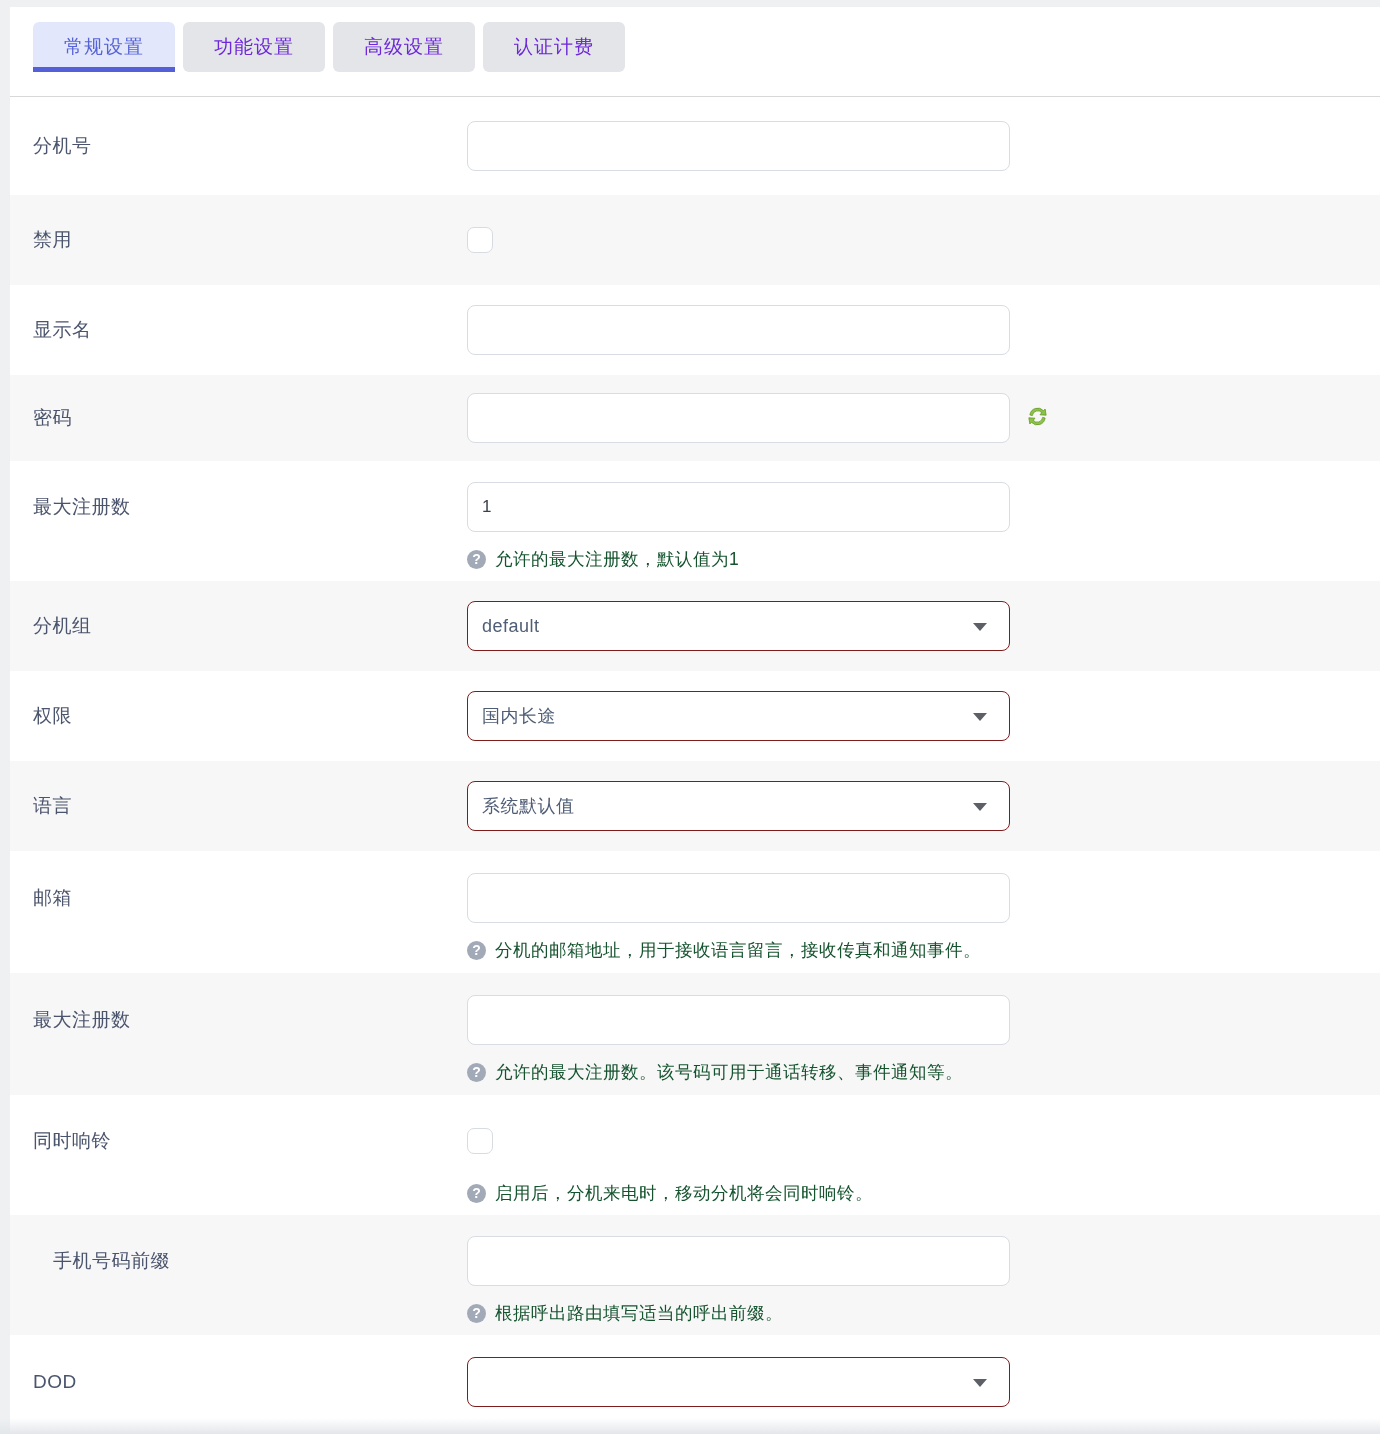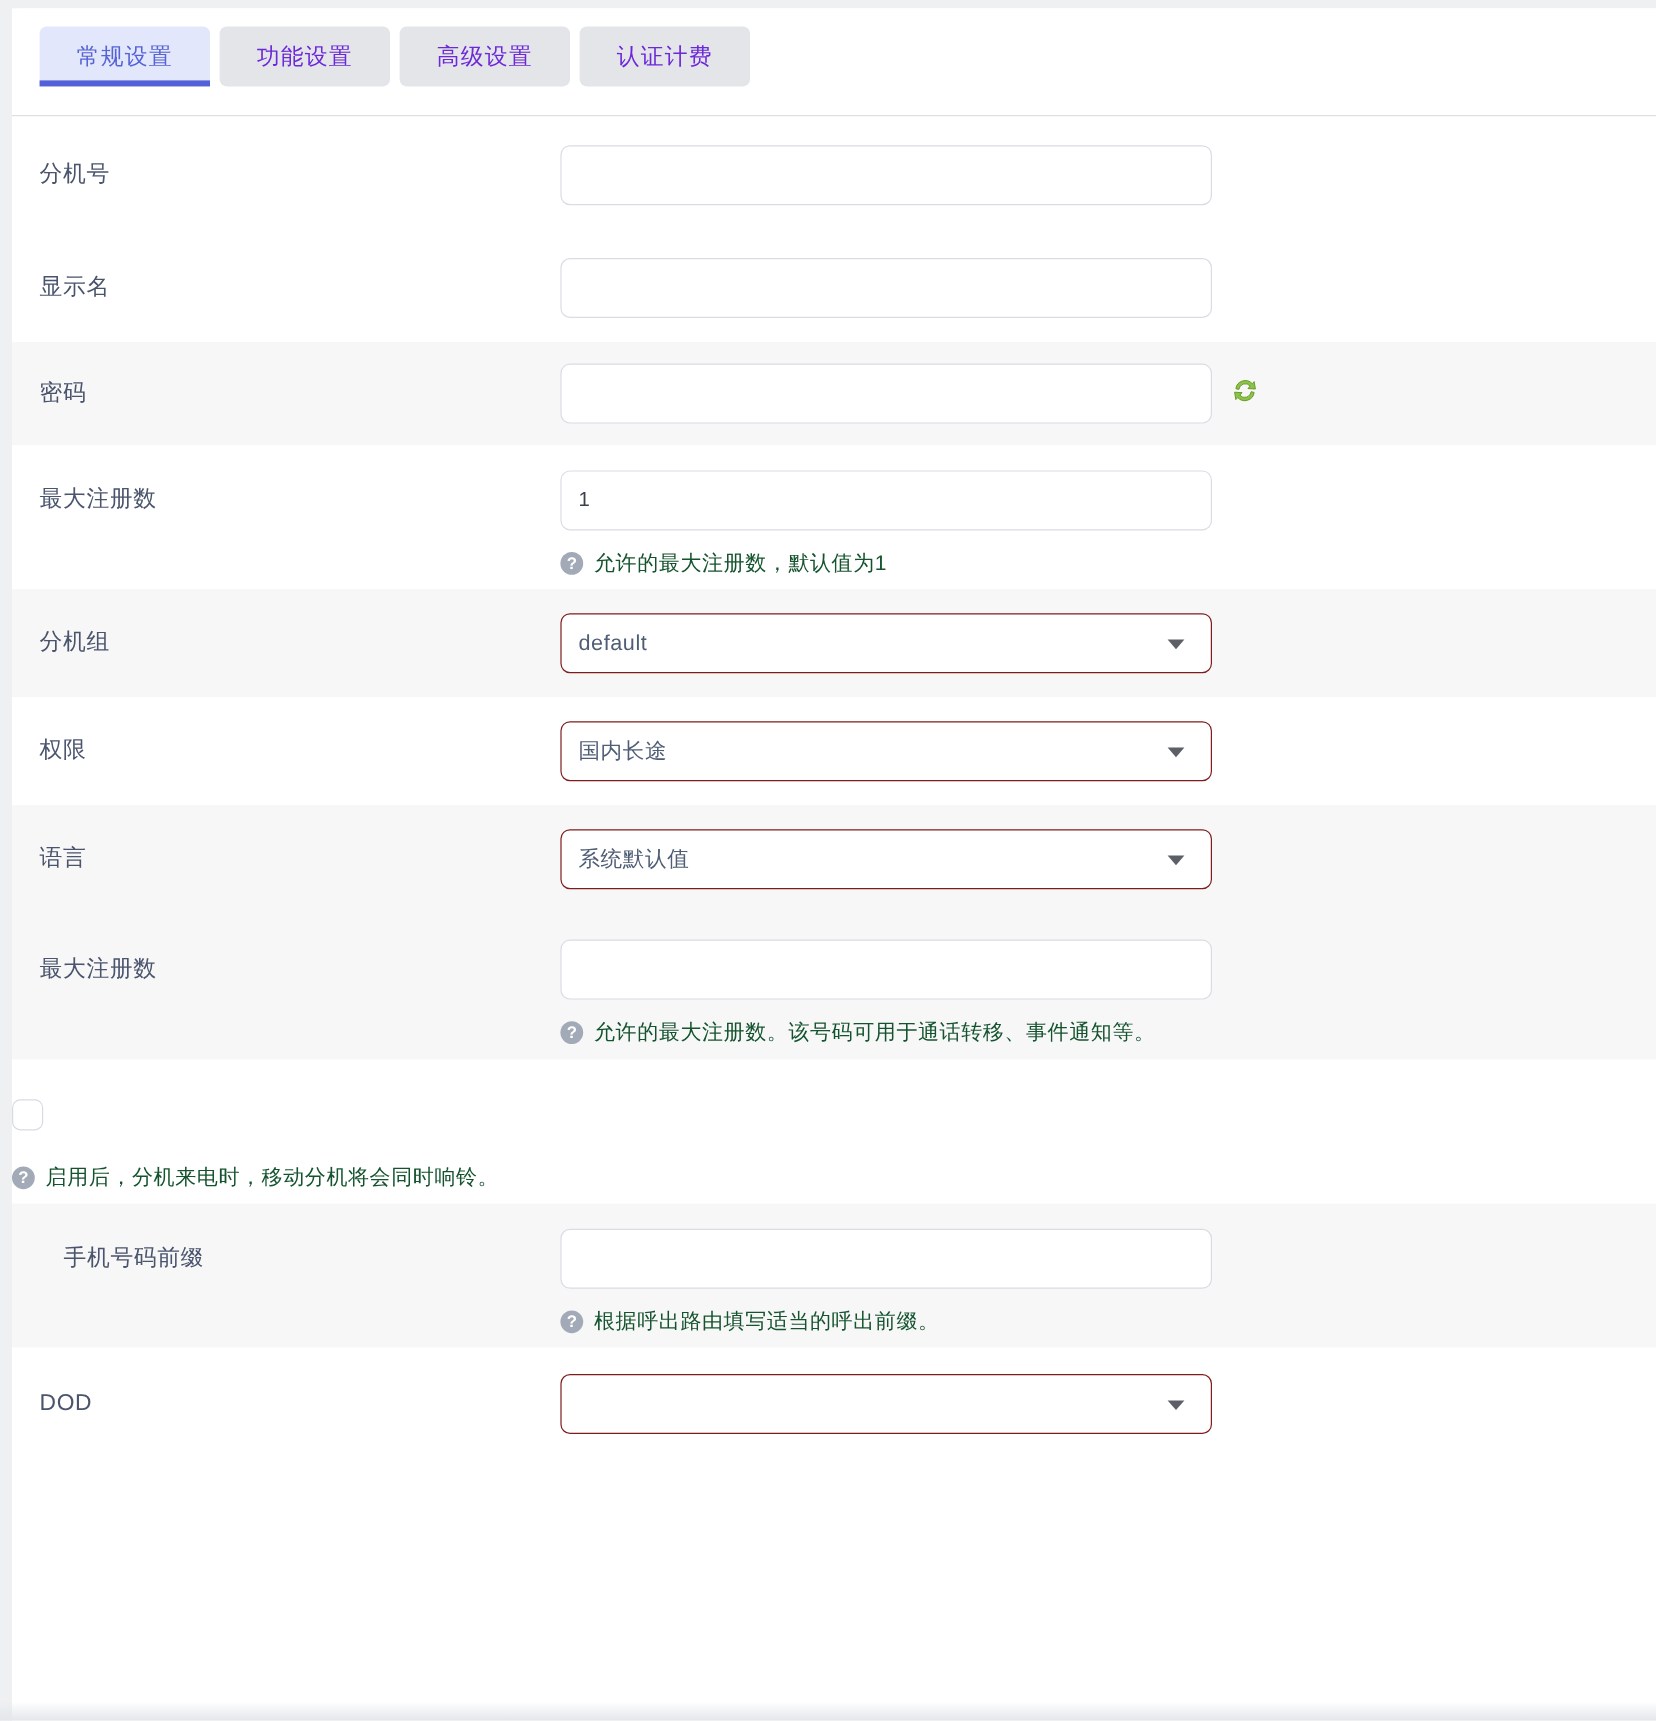--- a/index.html
+++ b/index.html
@@ -196,20 +196,30 @@
         <div class="row" style="height: 98px; padding-top: 24px;">
           <div class="label-cell">
             <span class="field-label" style="line-height: 50px;">分机号</span>
           </div>
           <div class="control-cell">
             <div class="control-line">
               <input class="text-input" type="text" value="" style="">
             </div>
           </div>
         </div>
+        <div class="row gray" style="height: 90px; padding-top: 20px;">
+          <div class="label-cell">
+            <span class="field-label" style="line-height: 50px;">禁用</span>
+          </div>
+          <div class="control-cell">
+            <div class="control-line">
+              <span class="checkbox" role="checkbox" aria-checked="false"></span>
+            </div>
+          </div>
+        </div>
         <div class="row" style="height: 90px; padding-top: 20px;">
           <div class="label-cell">
             <span class="field-label" style="line-height: 50px;">显示名</span>
           </div>
           <div class="control-cell">
             <div class="control-line">
               <input class="text-input" type="text" value="" style="">
             </div>
           </div>
         </div>
@@ -275,35 +285,52 @@
           </div>
           <div class="control-cell">
             <div class="control-line">
               <div class="select">
                 <span class="select-value">系统默认值</span>
                 <span class="chevron"></span>
               </div>
             </div>
           </div>
         </div>
+        <div class="row" style="height: 122px; padding-top: 22px;">
+          <div class="label-cell">
+            <span class="field-label" style="line-height: 50px;">邮箱</span>
+          </div>
+          <div class="control-cell">
+            <div class="control-line">
+              <input class="text-input" type="text" value="" style="">
+            </div>
+            <div class="help-line">
+              <span class="help-icon"></span>
+              <span class="help-text">分机的邮箱地址，用于接收语言留言，接收传真和通知事件。</span>
+            </div>
+          </div>
+        </div>
         <div class="row gray" style="height: 122px; padding-top: 22px;">
           <div class="label-cell">
             <span class="field-label" style="line-height: 50px;">最大注册数</span>
           </div>
           <div class="control-cell">
             <div class="control-line">
               <input class="text-input" type="text" value="" style="">
             </div>
             <div class="help-line">
               <span class="help-icon"></span>
               <span class="help-text">允许的最大注册数。该号码可用于通话转移、事件通知等。</span>
             </div>
           </div>
         </div>
         <div class="row" style="height: 120px; padding-top: 21px;">
+          <div class="label-cell">
+            <span class="field-label" style="line-height: 50px;">同时响铃</span>
+          </div>
           <div class="control-cell">
             <div class="control-line">
               <span class="checkbox" role="checkbox" aria-checked="false"></span>
             </div>
             <div class="help-line">
               <span class="help-icon"></span>
               <span class="help-text">启用后，分机来电时，移动分机将会同时响铃。</span>
             </div>
           </div>
         </div>

